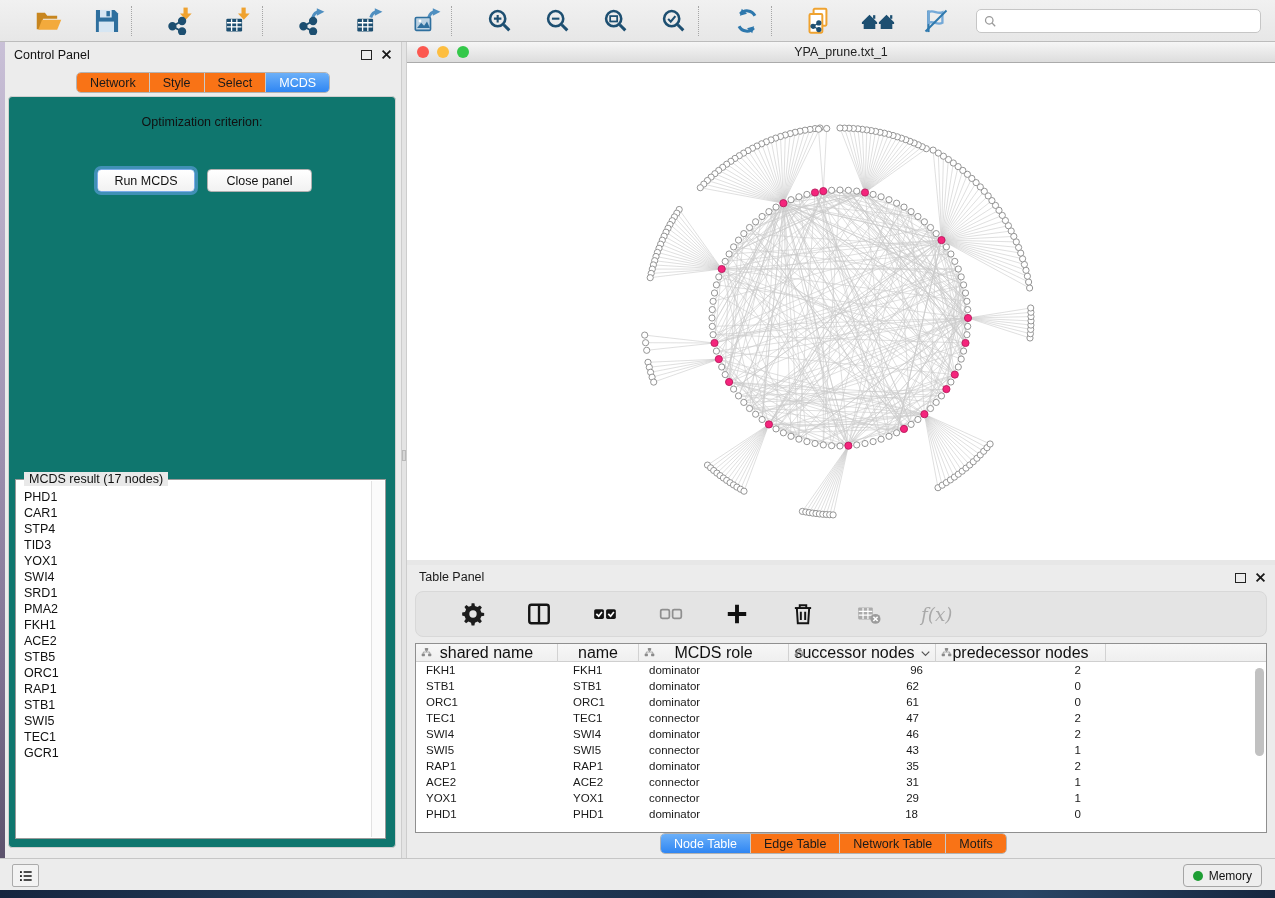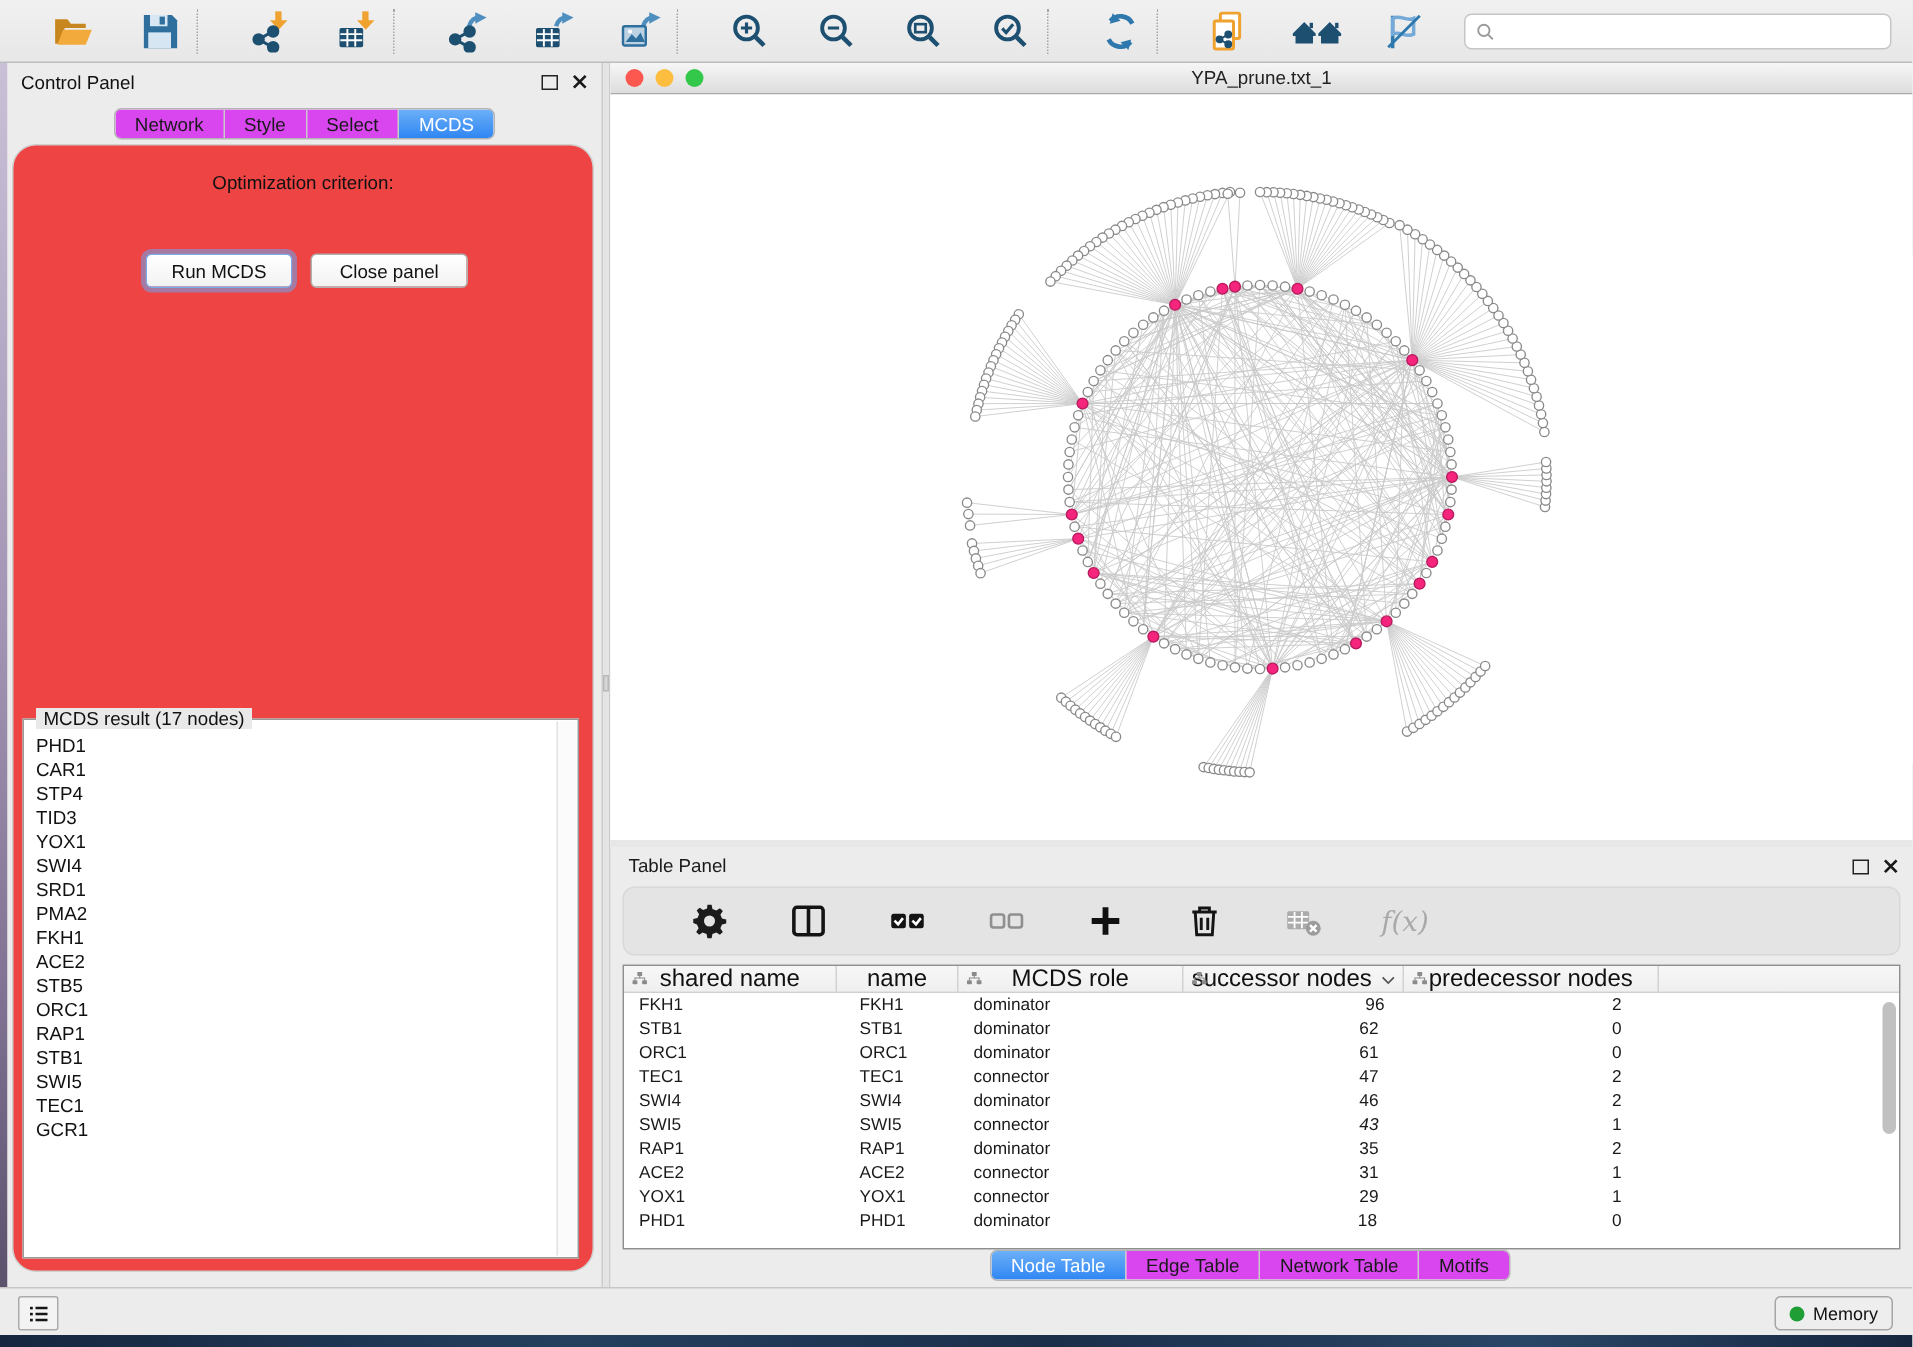--- a/index.html
+++ b/index.html
@@ -25,29 +25,29 @@
 
   
   #control-panel { position:absolute; left:5px; top:42px; width:396px; height:816px; background:#ececec; }
   .panel-titlebar { position:relative; height:26px; display:flex; align-items:center; }
   .panel-title { font-size:12.5px; color:#111; padding-left:9px; }
   .panel-ctrls { position:absolute; right:8px; top:6px; display:flex; gap:8px; align-items:center; }
   .float-btn { width:11px; height:10px; border:1.5px solid #222; background:transparent; display:inline-block; cursor:pointer; }
   .close-btn { width:13px; height:13px; cursor:pointer; }
 
   .seg { display:inline-flex; height:21px; border:1px solid #b3b3b3; border-radius:5px; background:#fff; overflow:hidden; }
-  .seg .seg-btn { border:none; background:#d946ef; font:12.5px "Liberation Sans",sans-serif; color:#1a1a1a;
+  .seg .seg-btn { border:none; background:#f97316; font:12.5px "Liberation Sans",sans-serif; color:#1a1a1a;
      padding:0 13px; border-right:1px solid #c9c9c9; cursor:pointer; height:100%; }
   .seg .seg-btn:last-child { border-right:none; }
   .seg .seg-btn.active { background:linear-gradient(#6cb0f8,#2f86f3); color:#fff; }
 
   #cp-tabs { position:absolute; left:0; top:30px; width:100%; text-align:center; }
 
   #cp-body { position:absolute; left:3px; top:54px; width:388px; height:752px;
-    background:#ef4444; border:1px solid #cfcfcf; border-radius:16px; }
+    background:#0f766e; border:1px solid #cfcfcf; border-radius:4px; }
   #opt-label { position:absolute; left:0; top:18px; width:100%; text-align:center; font-size:12.5px; color:#111; }
   #criterion-select { position:absolute; left:36px; top:38px; width:314px; height:23px; background:#fff;
     border:1px solid #b5b5b5; border-radius:5px; display:flex; align-items:center; cursor:pointer; }
   #criterion-select .sel-text { flex:1; font-size:12px; padding-left:9px; white-space:nowrap; overflow:hidden; }
   #criterion-select .stepper { width:19px; height:23px; margin:-1px -1px -1px 0; border-radius:0 5px 5px 0;
     background:linear-gradient(#6cb0f8,#2f86f3); display:flex; flex-direction:column; align-items:center; justify-content:center; gap:2px; }
   .mac-btn { height:23px; background:linear-gradient(#ffffff,#f2f2f2); border:1px solid #b0b0b0; border-radius:4px;
     font:12.5px "Liberation Sans",sans-serif; color:#111; cursor:pointer; }
   #run-btn { position:absolute; left:88px; top:72px; width:98px; box-shadow:0 0 0 3px rgba(106,166,242,.55); border-color:#7aabe8; }
   #closepanel-btn { position:absolute; left:198px; top:72px; width:105px; }
@@ -1211,21 +1211,21 @@
           <div class="nt-cell" style="left: 0px; width: 142px; text-align: left; padding-left: 10px;">SWI4</div>
           <div class="nt-cell" style="left: 142px; width: 81px; text-align: left; padding-left: 15px;">SWI4</div>
           <div class="nt-cell" style="left: 223px; width: 150px; text-align: left; padding-left: 10px;">dominator</div>
           <div class="nt-cell" style="left: 373px; width: 147px; text-align: right; padding-right: 17px;">46</div>
           <div class="nt-cell" style="left: 520px; width: 170px; text-align: right; padding-right: 25px;">2</div>
         </div>
         <div class="nt-row" style="top: 80px;">
           <div class="nt-cell" style="left: 0px; width: 142px; text-align: left; padding-left: 10px;">SWI5</div>
           <div class="nt-cell" style="left: 142px; width: 81px; text-align: left; padding-left: 15px;">SWI5</div>
           <div class="nt-cell" style="left: 223px; width: 150px; text-align: left; padding-left: 10px;">connector</div>
-          <div class="nt-cell" style="left: 373px; width: 147px; text-align: right; padding-right: 17px; font-style: italic;">43</div>
+          <div class="nt-cell" style="left: 373px; width: 147px; text-align: right; padding-right: 17px;">43</div>
           <div class="nt-cell" style="left: 520px; width: 170px; text-align: right; padding-right: 25px;">1</div>
         </div>
         <div class="nt-row" style="top: 96px;">
           <div class="nt-cell" style="left: 0px; width: 142px; text-align: left; padding-left: 10px;">RAP1</div>
           <div class="nt-cell" style="left: 142px; width: 81px; text-align: left; padding-left: 15px;">RAP1</div>
           <div class="nt-cell" style="left: 223px; width: 150px; text-align: left; padding-left: 10px;">dominator</div>
           <div class="nt-cell" style="left: 373px; width: 147px; text-align: right; padding-right: 17px;">35</div>
           <div class="nt-cell" style="left: 520px; width: 170px; text-align: right; padding-right: 25px;">2</div>
         </div>
         <div class="nt-row" style="top: 112px;">

